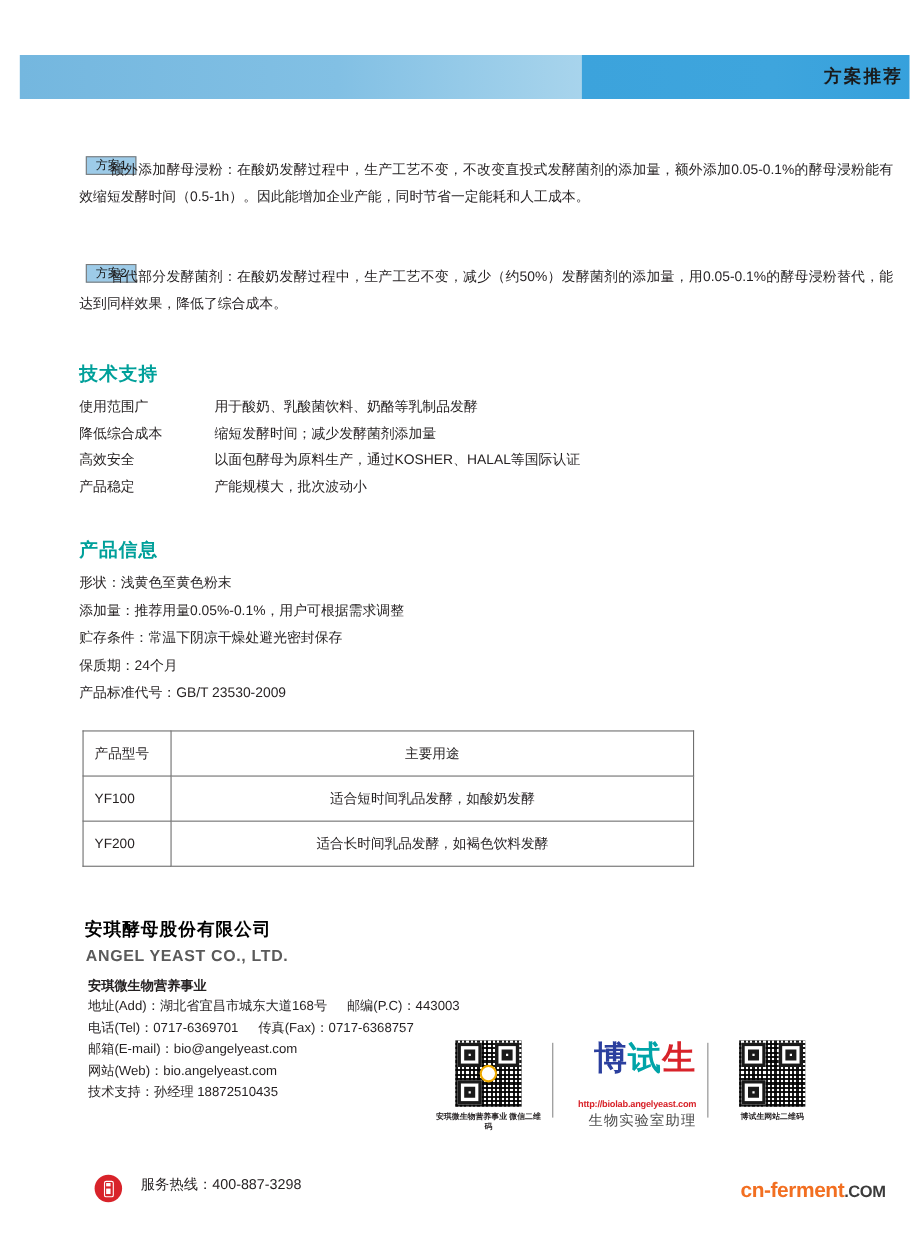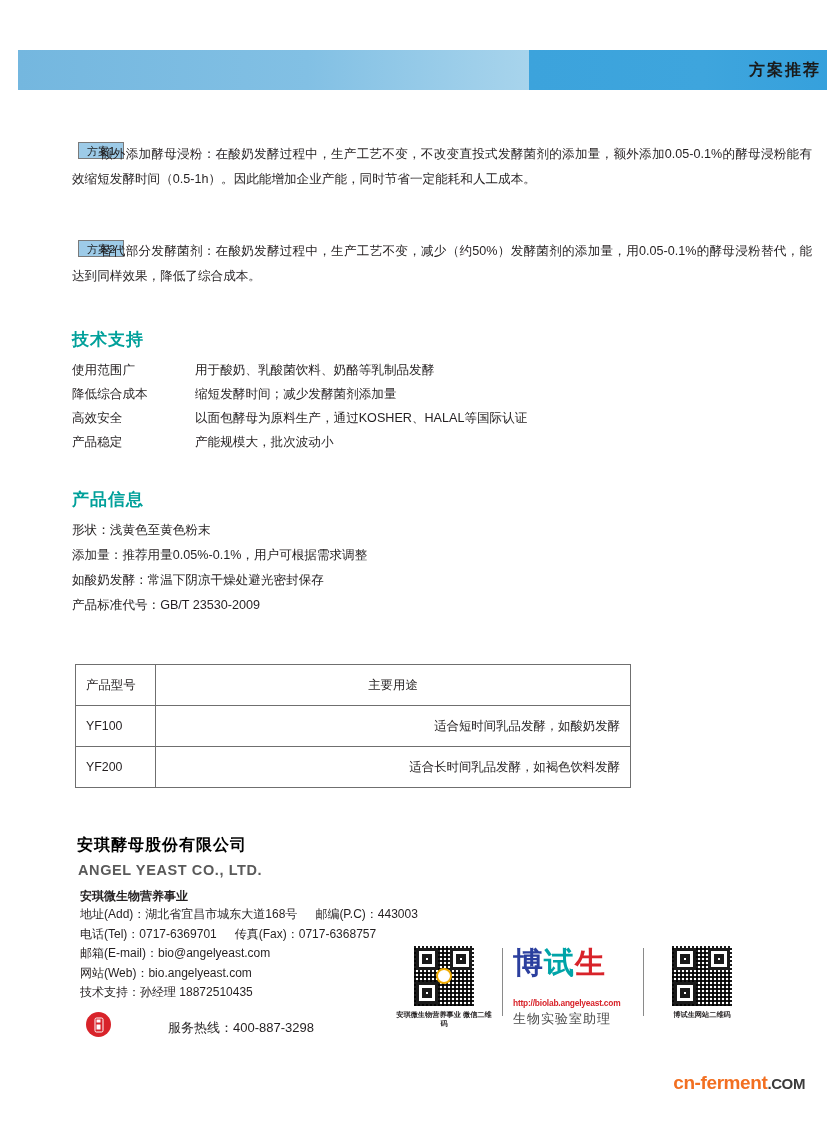--- a/index.html
+++ b/index.html
@@ -139,21 +139,21 @@
     color: #231f20;
   }
   .product-table td, .product-table th {
     border: 1px solid #6f6f6f;
     height: 41px;
     font-weight: normal;
     padding: 0 10px;
     box-sizing: border-box;
   }
   .product-table .col-model { width: 80px; text-align: left; }
-  .product-table .col-use   { text-align: right; }
+  .product-table .col-use   { text-align: center; }
   .product-table thead .col-use { text-align: center; }
 
   
   .company-cn {
     position: absolute;
     left: 77px;
     top: 835px;
     font-size: 16px;
     font-weight: bold;
     color: #000000;
@@ -191,24 +191,23 @@
     font-size: 12px;
     color: #231f20;
     white-space: nowrap;
   }
   .contact-row .gap { display: inline-block; width: 18px; }
 
   
   .hotline {
     position: absolute;
     left: 86px;
-    top: 1012px;
+    top: 1068px;
     display: flex;
-    align-items: flex-end;
-    gap: 40px;
+    align-items: flex-start;
   }
   .hotline-icon {
     width: 25px; height: 25px;
     border-radius: 50%;
     background: #d8232a;
     position: relative;
     flex: 0 0 25px;
   }
   .hotline-icon .handset {
     position: absolute;
@@ -304,21 +303,21 @@
   .qr-divider {
     width: 1px;
     height: 68px;
     background: #8a8a8a;
     margin: 2px 10px 0 10px;
     flex: 0 0 1px;
   }
   .partner {
     display: flex;
     flex-direction: column;
-    align-items: flex-start;
+    align-items: flex-end;
     width: 120px;
   }
   .partner-logo {
     font-size: 30px;
     font-weight: bold;
     line-height: 34px;
     letter-spacing: 1px;
     white-space: nowrap;
   }
   .partner-logo .c1 { color: #2b3f9e; }
@@ -390,21 +389,22 @@
       <span class="adv-label">产品稳定</span>
       <span class="adv-value">产能规模大，批次波动小</span>
     </div>
   </div>
 
   <div class="section-heading" style="top:488px;">产品信息</div>
 
   <div class="info-list">
     <div class="info-row">形状：浅黄色至黄色粉末</div>
     <div class="info-row">添加量：推荐用量0.05%-0.1%，用户可根据需求调整</div>
-    <div class="info-row">如酸奶发酵：常温下阴凉干燥处避光密封保存</div>
+    <div class="info-row">贮存条件：常温下阴凉干燥处避光密封保存</div>
+    <div class="info-row">保质期：24个月</div>
     <div class="info-row">产品标准代号：GB/T 23530-2009</div>
   </div>
 
   <table class="product-table">
     <thead>
       <tr>
         <th class="col-model">产品型号</th>
         <th class="col-use">主要用途</th>
       </tr>
     </thead>

